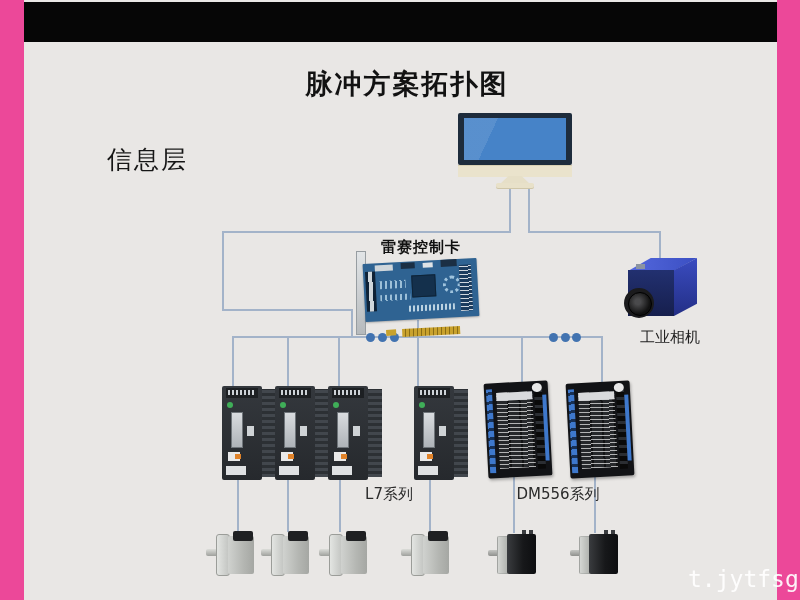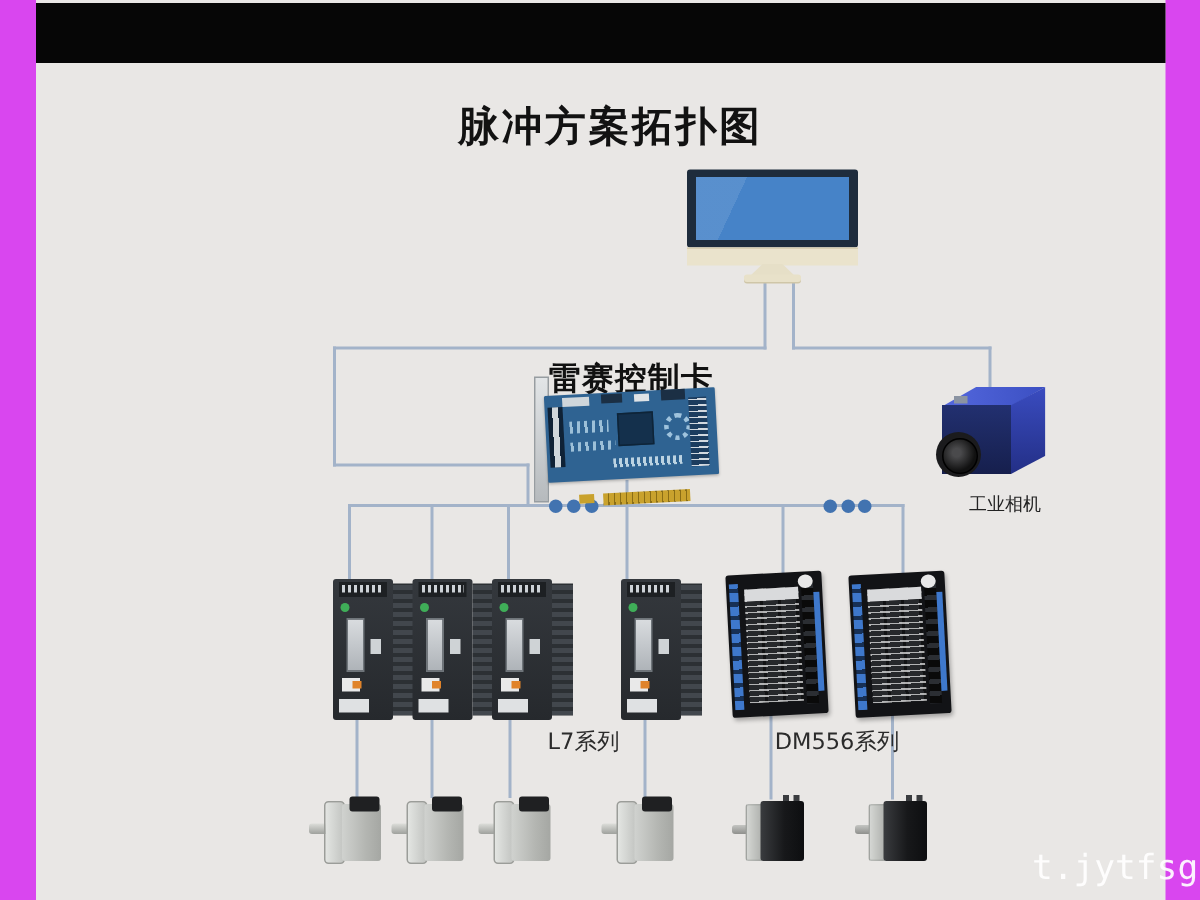--- a/index.html
+++ b/index.html
@@ -1,16 +1,16 @@
 <!DOCTYPE html>
 <html><head>
 <meta charset="utf-8">
 <style>
   html,body{margin:0;padding:0;background:#fff;}
-  .stage{position:relative;width:800px;height:600px;background:#d946ef;overflow:hidden;
+  .stage{position:relative;width:800px;height:600px;background:#ec4899;overflow:hidden;
          font-family:"DejaVu Sans","Liberation Sans",sans-serif;}
   .content{position:absolute;left:24px;top:0;width:753px;height:600px;background:#e9e7e5;}
   .topbar{position:absolute;left:24px;top:2px;width:753px;height:40px;background:#060606;}
   .title{position:absolute;top:66px;left:24px;width:766px;text-align:center;
          font-size:27px;font-weight:600;color:#121212;letter-spacing:2px;}
   .layer-label{position:absolute;left:107px;font-size:25px;color:#161616;font-weight:500;letter-spacing:2px;}
   .ln{position:absolute;background:#a3b3c9;}
   .dot{position:absolute;width:9px;height:9px;border-radius:50%;background:#4273b0;}
 
   
@@ -52,24 +52,24 @@
   .cam{position:absolute;left:620px;top:254px;width:80px;height:68px;}
   .cam .top{position:absolute;left:8px;top:4px;width:69px;height:13px;background:linear-gradient(90deg,#5468de,#3b4fc2);
     clip-path:polygon(0 100%,66% 100%,100% 0,33% 0);}
   .cam .front{position:absolute;left:8px;top:16px;width:46px;height:46px;background:linear-gradient(180deg,#223070,#161f4d);}
   .cam .side{position:absolute;left:54px;top:4px;width:23px;height:58px;background:linear-gradient(180deg,#3codo,#2c3ea6);
     background:linear-gradient(180deg,#3a4cc0,#232f86);clip-path:polygon(0 21%,100% 0,100% 79%,0 100%);}
   .cam .hood{position:absolute;left:4px;top:34px;width:30px;height:30px;border-radius:50%;background:#1b1b1d;}
   .cam .lens{position:absolute;left:8px;top:38px;width:22px;height:22px;border-radius:50%;
     background:radial-gradient(circle at 40% 40%,#4a4a4c 15%,#111 65%);border:1px solid #000;}
   .cam .knob{position:absolute;left:16px;top:10px;width:9px;height:5px;background:#8b94a2;}
-  .cam-label{position:absolute;left:638px;top:328px;width:64px;text-align:center;font-size:12px;color:#222;}
+  .cam-label{position:absolute;left:638px;top:328px;width:64px;text-align:center;font-size:15px;color:#222;}
 
   .card-label{position:absolute;left:356px;top:238px;width:130px;text-align:center;
-    font-size:21px;font-weight:600;color:#111;letter-spacing:1px;}
+    font-size:15px;font-weight:600;color:#111;letter-spacing:1px;}
 
   
   .l7{position:absolute;width:54px;height:94px;}
   .l7 .body{position:absolute;left:0;top:0;width:40px;height:94px;background:linear-gradient(180deg,#34383d,#26292d);border-radius:2px;}
   .l7 .fins{position:absolute;left:40px;top:3px;width:14px;height:88px;
     background:repeating-linear-gradient(0deg,#42474d 0 3px,#2c3034 3px 6px);}
   .l7 .topblock{position:absolute;left:4px;top:2px;width:32px;height:10px;background:#1d2023;}
   .l7 .pins{position:absolute;left:6px;top:4px;width:28px;height:5px;
     background:repeating-linear-gradient(90deg,#cdd2d7 0 2px,transparent 2px 4px);}
   .l7 .led{position:absolute;left:5px;top:16px;width:6px;height:6px;border-radius:50%;background:#3fae58;}
@@ -119,20 +119,21 @@
 </style>
 </head>
 <body>
 
 <div class="stage">
   <div class="content"></div>
   <div class="topbar"></div>
 
   <div class="title">脉冲方案拓扑图</div>
 
+  <div class="layer-label" style="top:143px;">信息层</div>
 
   <div class="ln" style="left:509px;top:187px;width:2px;height:46px;"></div>
   <div class="ln" style="left:528px;top:187px;width:2px;height:46px;"></div>
   <div class="ln" style="left:222px;top:231px;width:289px;height:2px;"></div>
   <div class="ln" style="left:528px;top:231px;width:133px;height:2px;"></div>
   <div class="ln" style="left:222px;top:231px;width:2px;height:80px;"></div>
   <div class="ln" style="left:659px;top:231px;width:2px;height:28px;"></div>
   <div class="ln" style="left:222px;top:309px;width:131px;height:2px;"></div>
   <div class="ln" style="left:351px;top:309px;width:2px;height:29px;"></div>
   <div class="ln" style="left:232px;top:336px;width:371px;height:2px;"></div>

